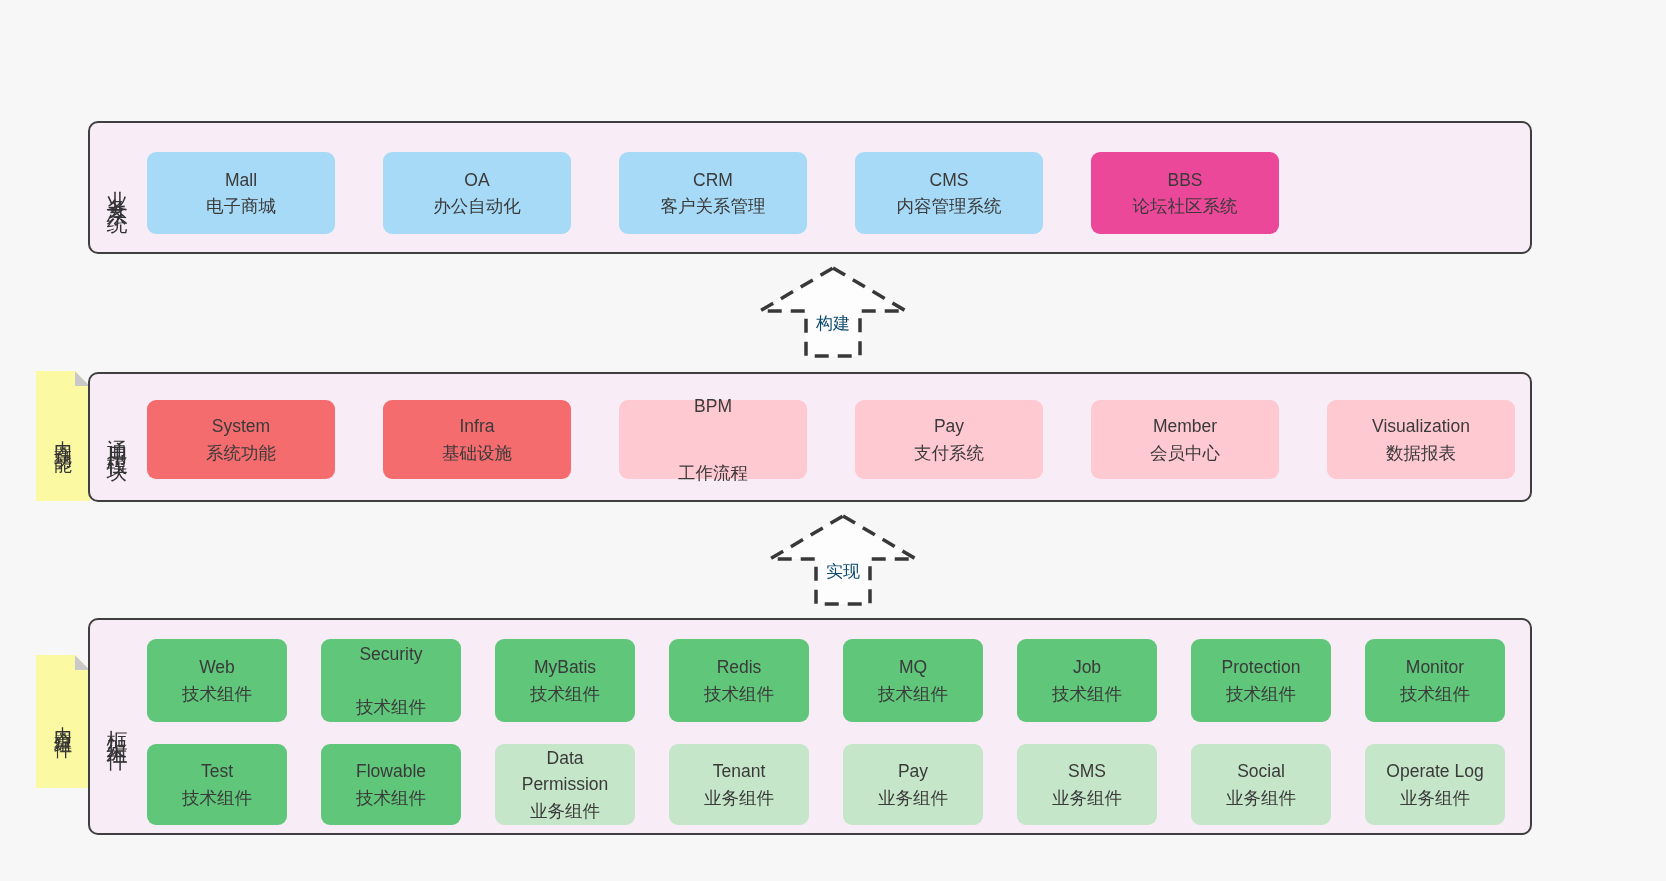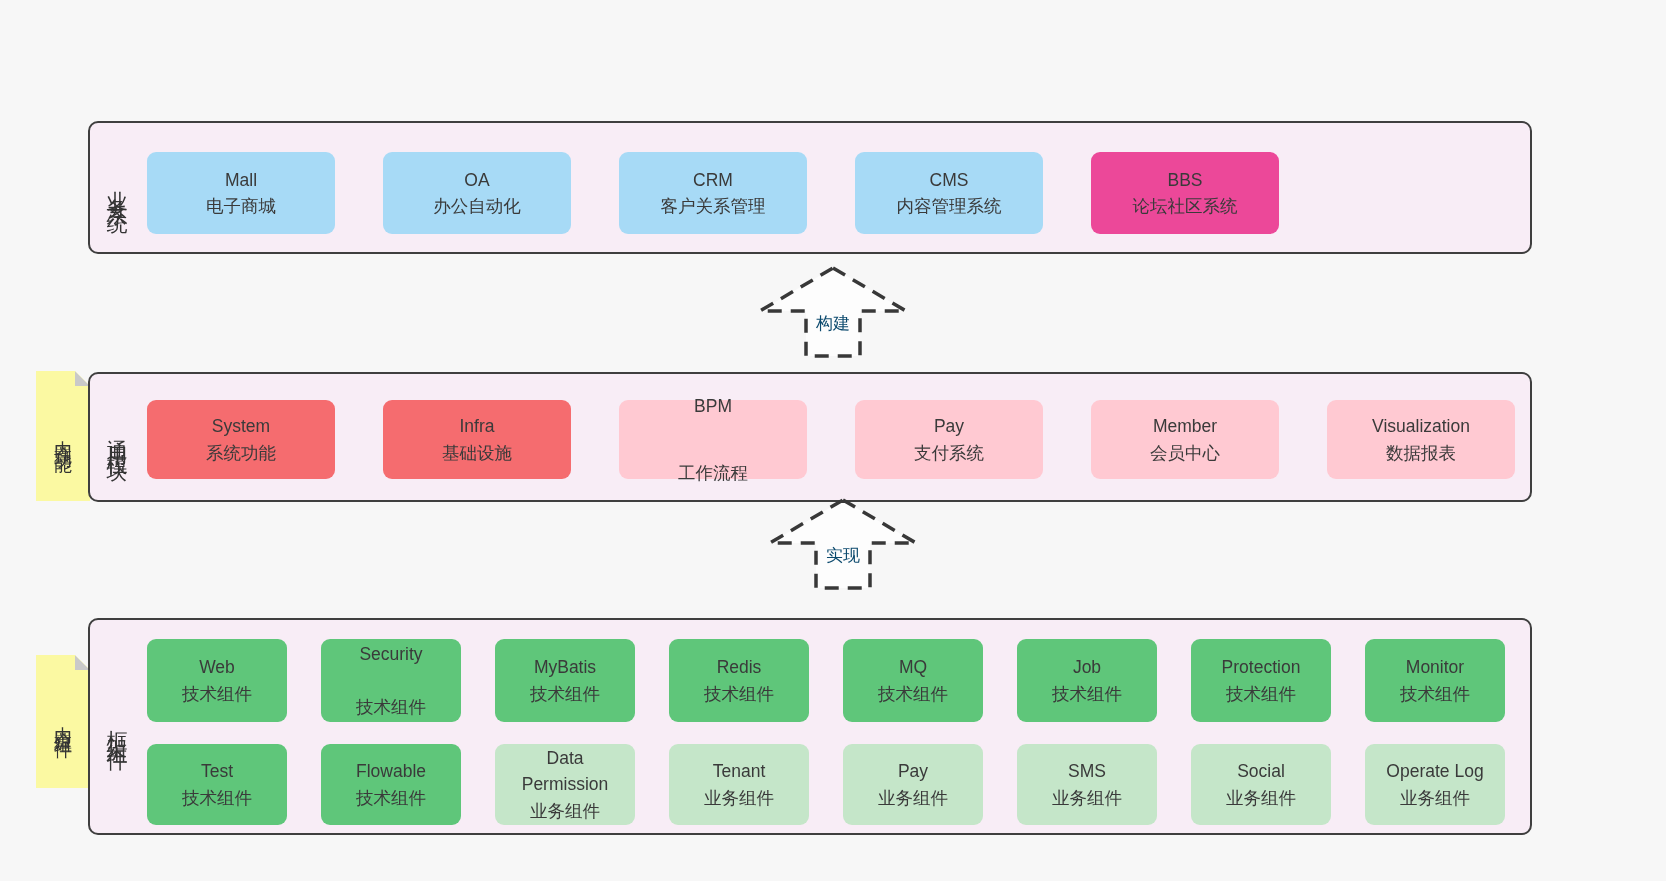--- a/index.html
+++ b/index.html
@@ -96,21 +96,21 @@
     color:#333;
   }
 
   .arrow {
     position:absolute;
     width:150px;
     height:92px;
     z-index:2;
   }
   #arrow-build     { left:758px; top:266px; }
-  #arrow-implement { left:768px; top:498px; }
+  #arrow-implement { left:768px; top:514px; }
   .arrow svg { display:block; width:100%; height:100%; }
   .arrow polygon {
     fill: var(--arrow-fill, #fdfdfd);
     stroke: var(--arrow, #383838);
     stroke-width:3.5;
     stroke-dasharray:14 9;
     stroke-linejoin:miter;
   }
   .arrow-label {
     position:absolute;

